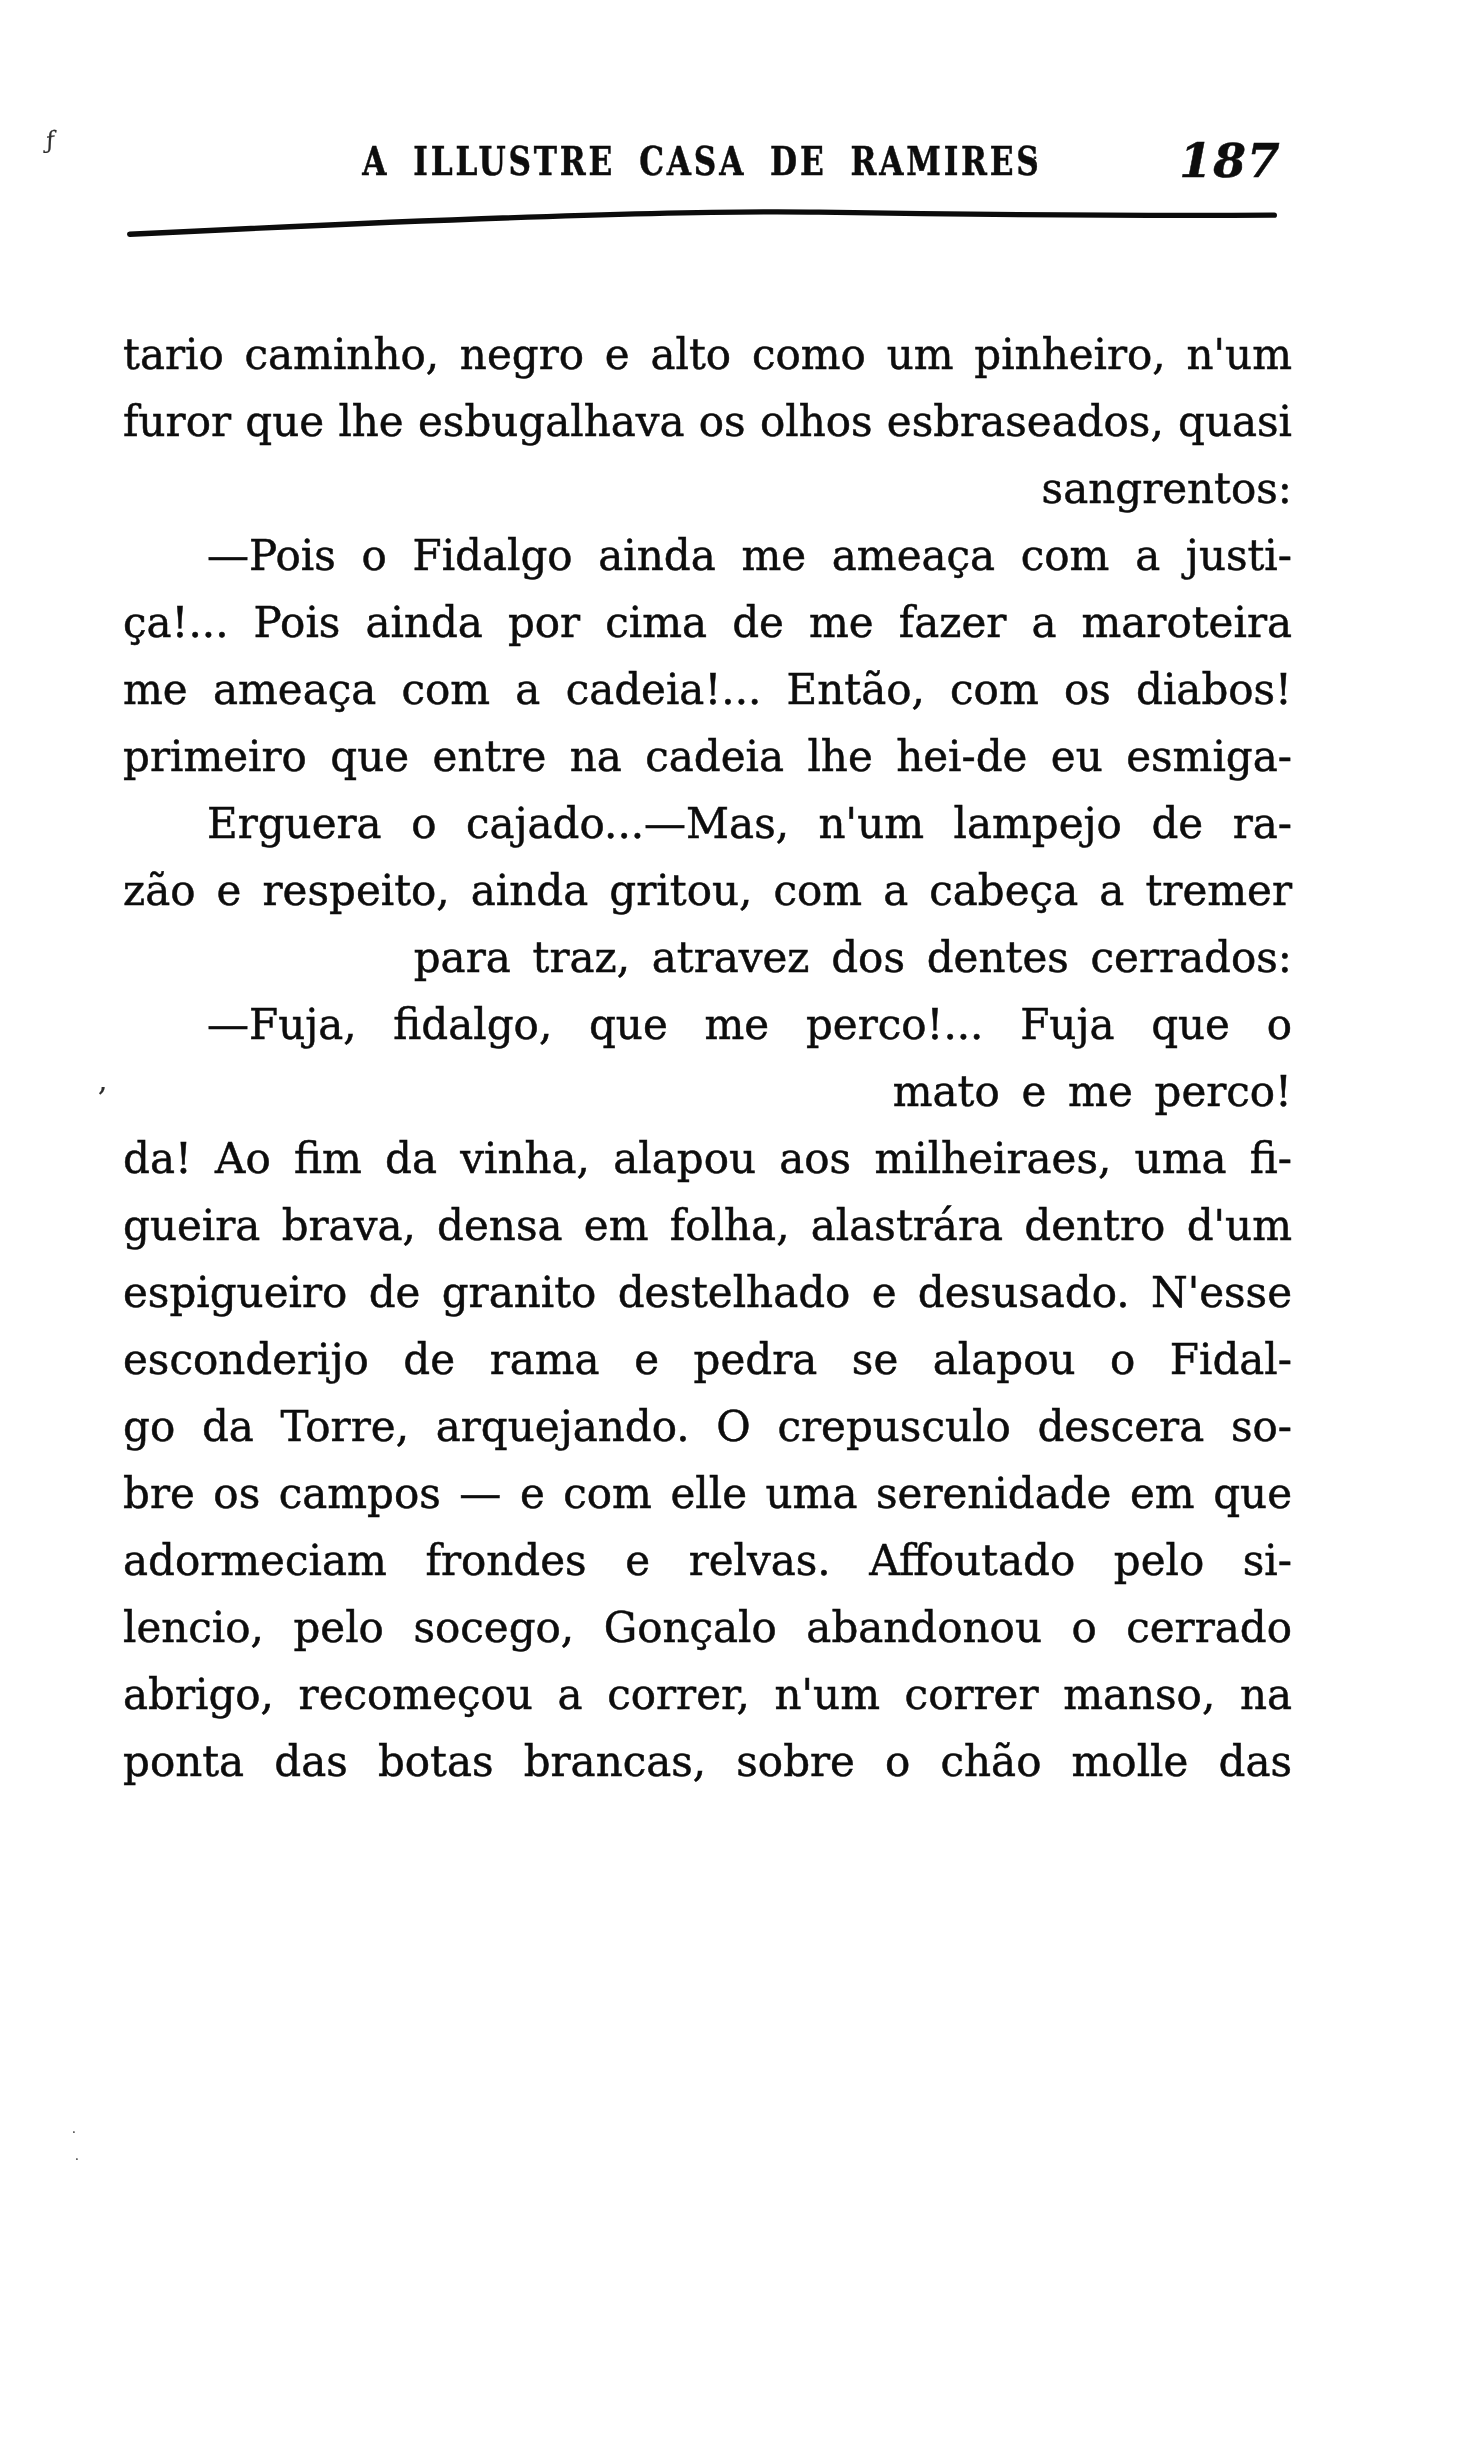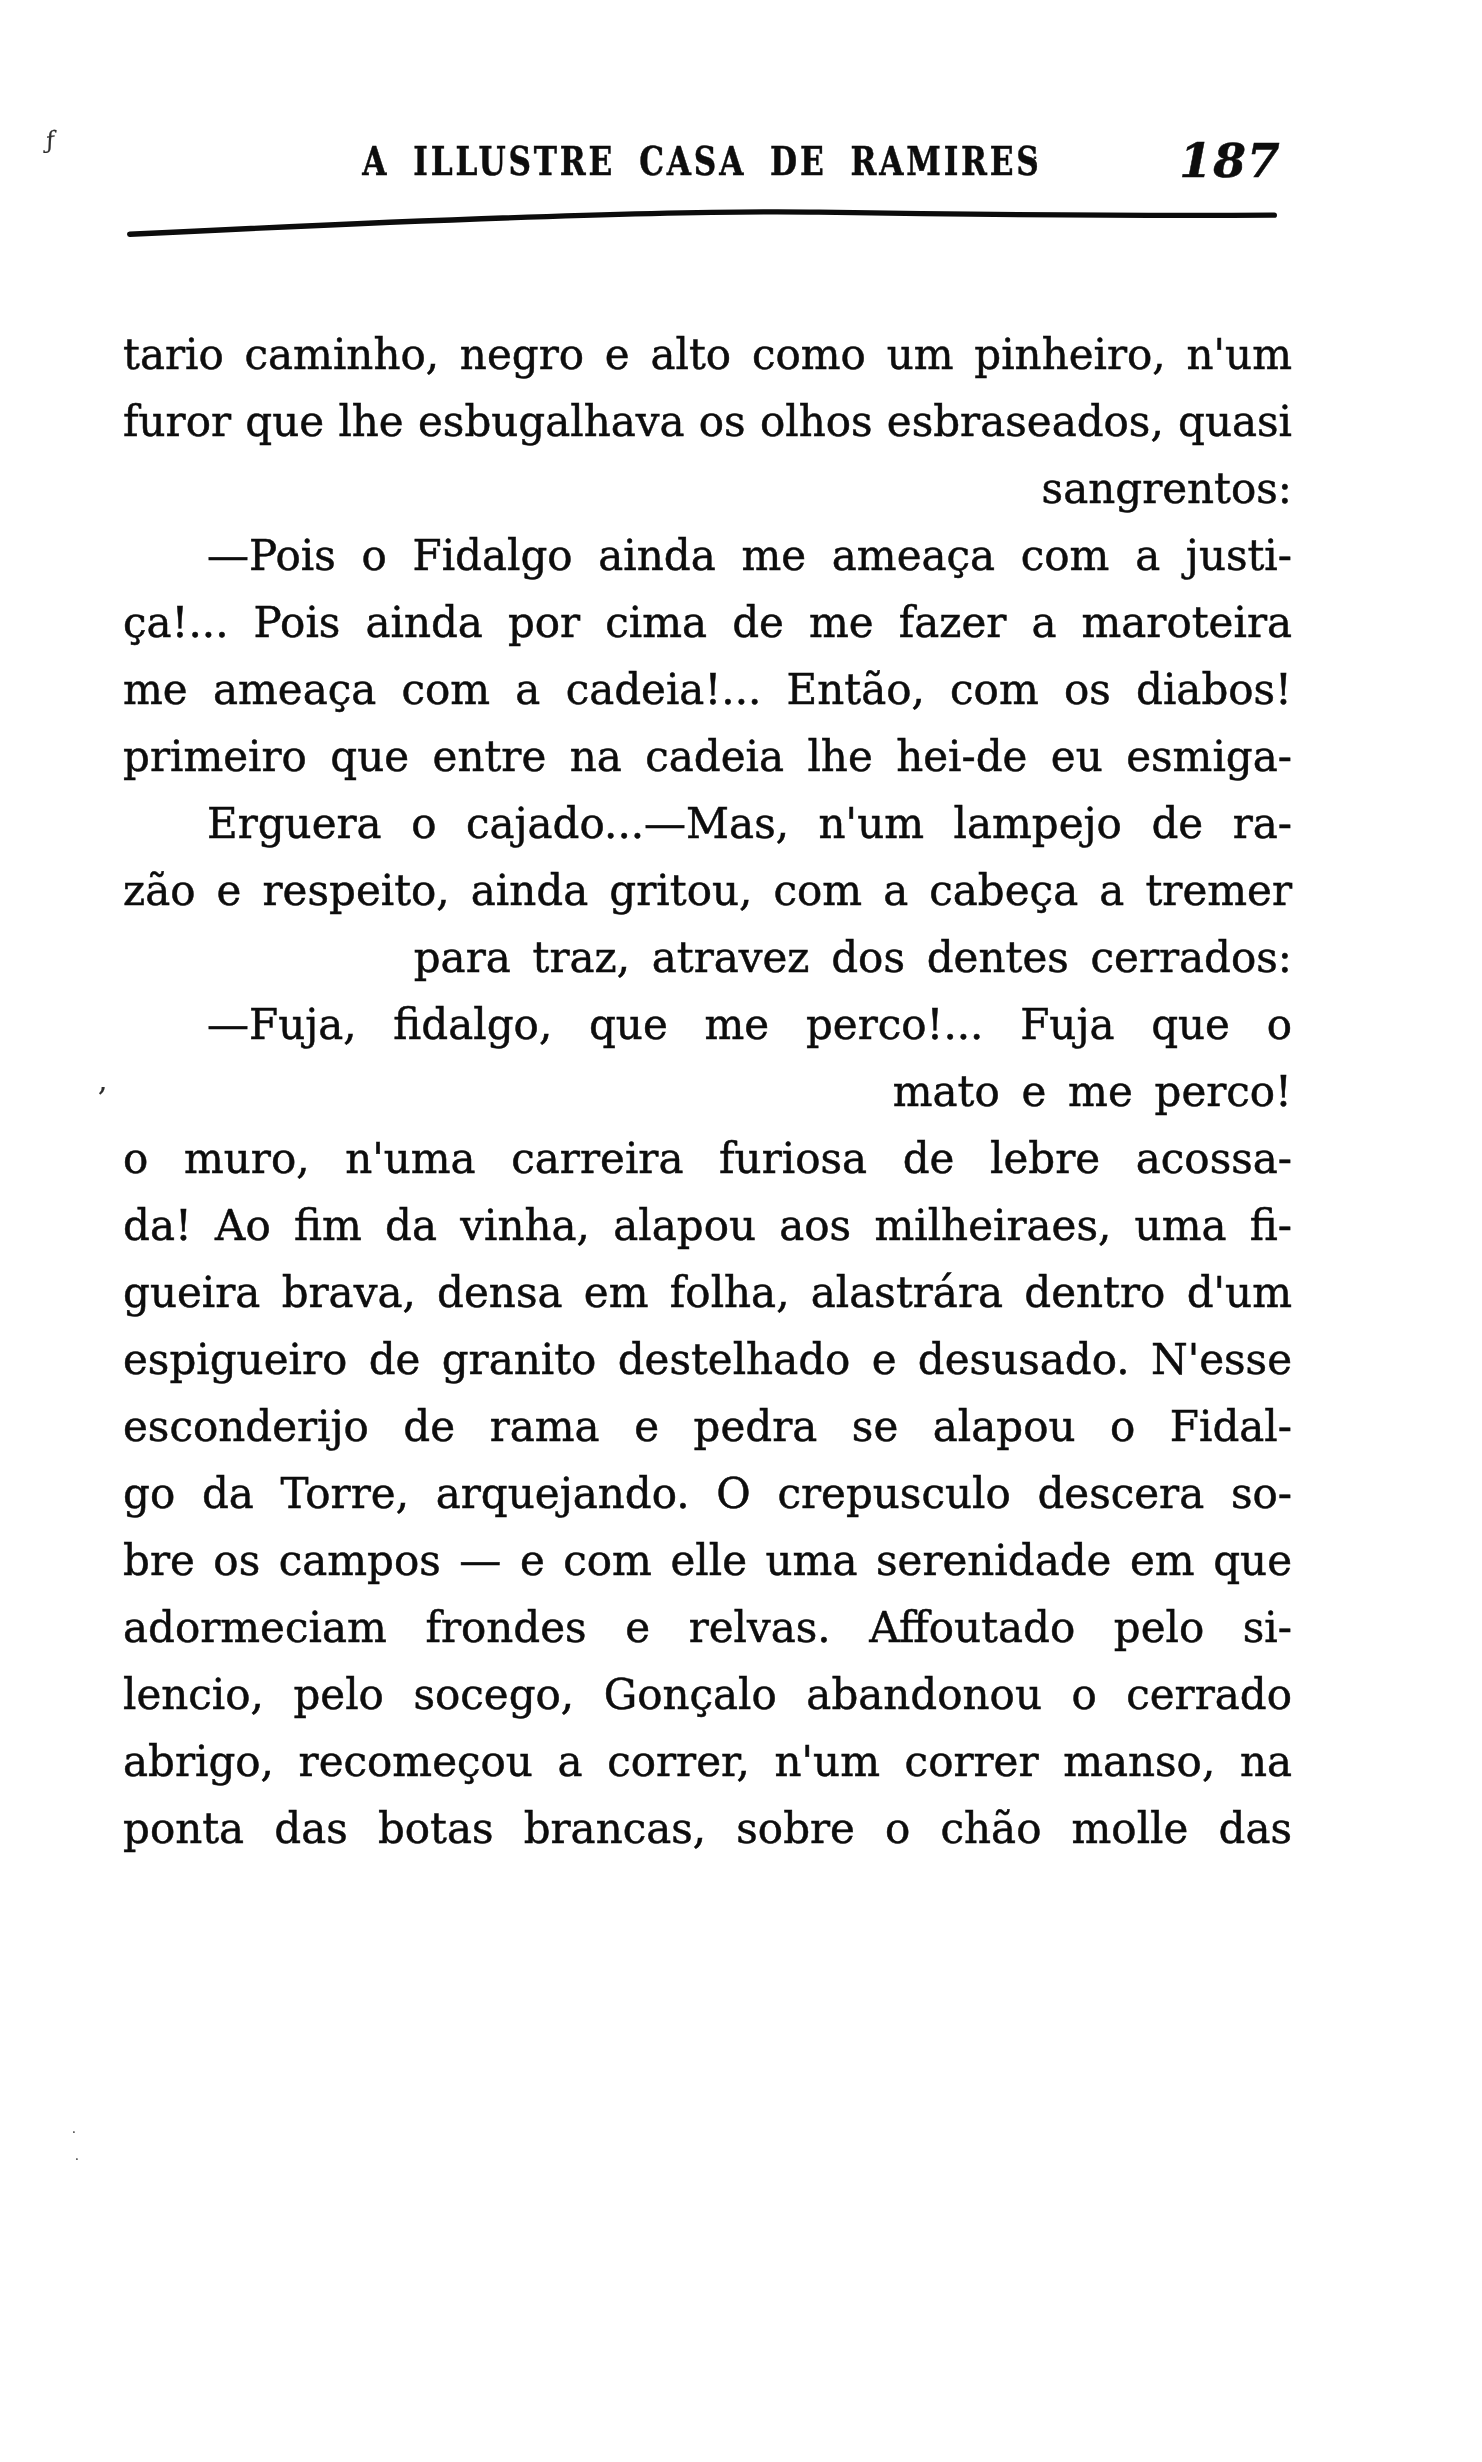--- a/index.html
+++ b/index.html
@@ -130,21 +130,20 @@
     <div class="ln s">sangrentos:</div>
     <div class="ln j in">—Pois o Fidalgo ainda me ameaça com a justi-</div>
     <div class="ln j">ça!... Pois ainda por cima de me fazer a maroteira</div>
     <div class="ln j">me ameaça com a cadeia!... Então, com os diabos!</div>
     <div class="ln j">primeiro que entre na cadeia lhe hei-de eu esmiga-</div>
     <div class="ln j in">Erguera o cajado...—Mas, n'um lampejo de ra-</div>
     <div class="ln j">zão e respeito, ainda gritou, com a cabeça a tremer</div>
     <div class="ln s">para traz, atravez dos dentes cerrados:</div>
     <div class="ln j in">—Fuja, fidalgo, que me perco!... Fuja que o</div>
     <div class="ln s">mato e me perco!</div>
-    <div class="ln j">o muro, n'uma carreira furiosa de lebre acossa-</div>
     <div class="ln j">da! Ao fim da vinha, alapou aos milheiraes, uma fi-</div>
     <div class="ln j">gueira brava, densa em folha, alastrára dentro d'um</div>
     <div class="ln j">espigueiro de granito destelhado e desusado. N'esse</div>
     <div class="ln j">esconderijo de rama e pedra se alapou o Fidal-</div>
     <div class="ln j">go da Torre, arquejando. O crepusculo descera so-</div>
     <div class="ln j">bre os campos — e com elle uma serenidade em que</div>
     <div class="ln j">adormeciam frondes e relvas. Affoutado pelo si-</div>
     <div class="ln j">lencio, pelo socego, Gonçalo abandonou o cerrado</div>
     <div class="ln j">abrigo, recomeçou a correr, n'um correr manso, na</div>
     <div class="ln j">ponta das botas brancas, sobre o chão molle das</div>

